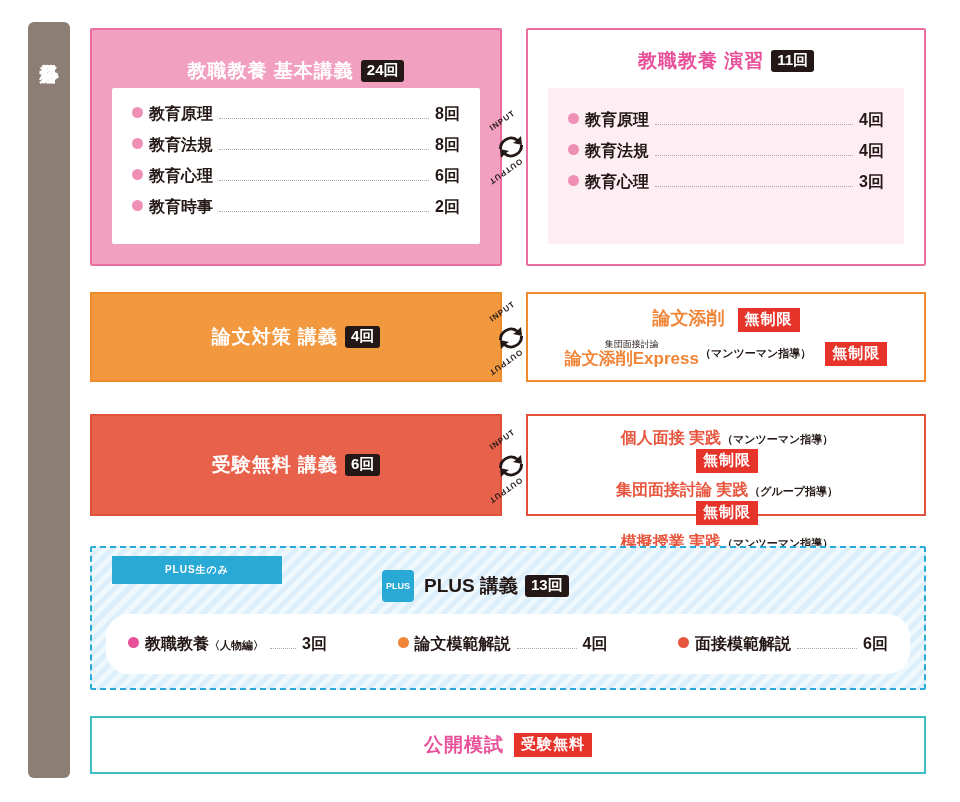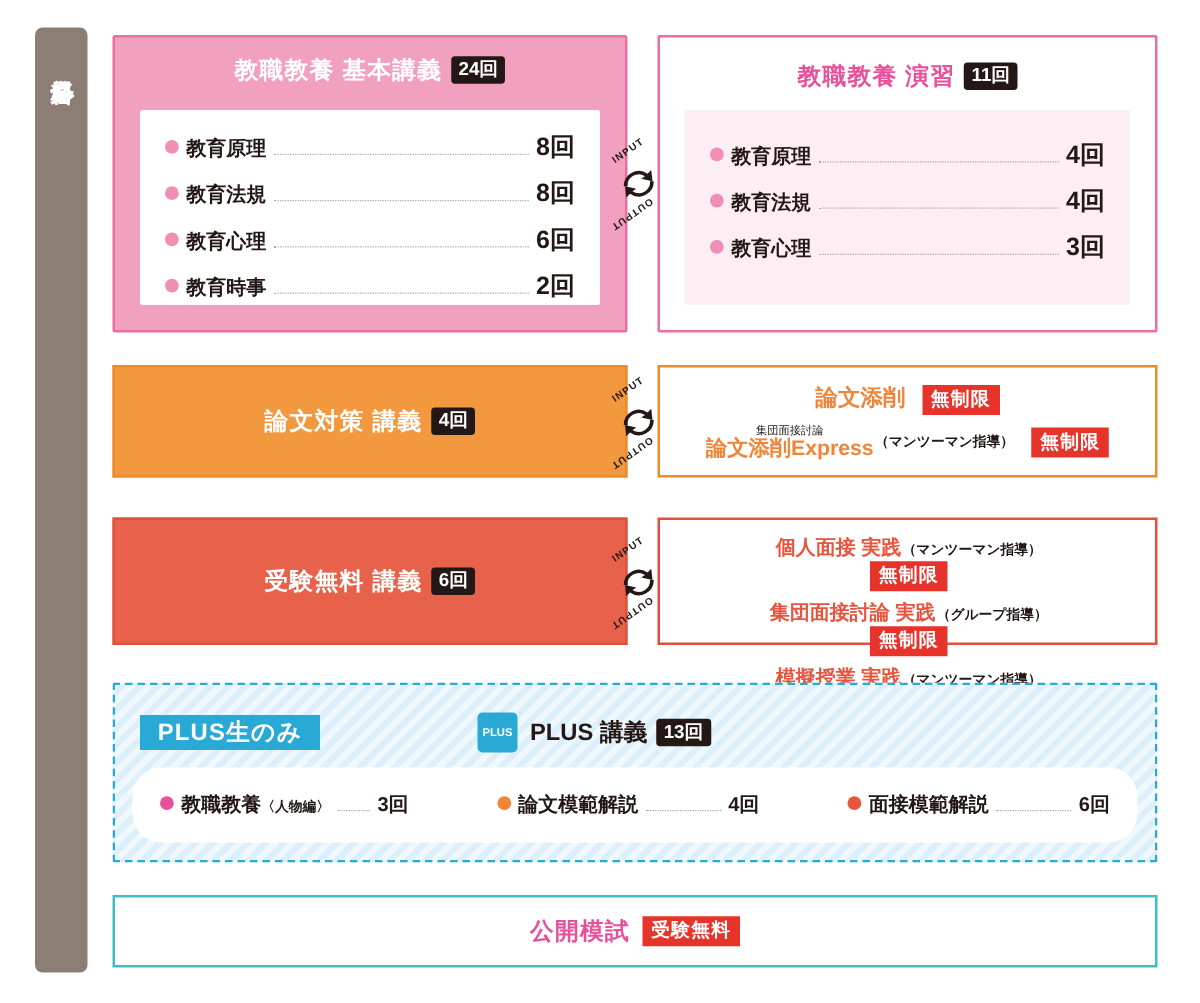--- a/index.html
+++ b/index.html
@@ -78,21 +78,21 @@
     width: 412px;
     height: 238px;
     background: #f2a0bf;
     border: 2px solid #ea6ea0;
     border-radius: 2px;
   }
   #blk-basic .head {
     text-align: center;
     color: #ffffff;
     font-size: 19px;
-    padding-top: 13px;
+    padding-top: 28px;
   }
   #blk-basic .inner {
     position: absolute;
     left: 20px;
     top: 58px;
     right: 20px;
     bottom: 20px;
     background: #ffffff;
     border-radius: 2px;
     padding: 16px 20px 0 20px;
@@ -118,21 +118,21 @@
   .dot-pink { background: #e8509a; }
   .dot-pink2 { background: #ef8fb5; }
   .dot-orange { background: #f08437; }
   .dot-red { background: #e8553e; }
   .leader {
     flex: 1 1 auto;
     border-bottom: 1px dotted #aaaaaa;
     margin: 0 6px 4px 6px;
     height: 1px;
   }
-  .row .val { font-size: 20px; white-space: nowrap; }
+  .row .val { font-size: 16px; white-space: nowrap; }
 
   
   #blk-enshu {
     left: 526px;
     top: 28px;
     width: 400px;
     height: 238px;
     background: #ffffff;
     border: 2px solid #ea6ea0;
     border-radius: 2px;
@@ -295,26 +295,26 @@
     background: repeating-linear-gradient(
       -45deg,
       #ddeffa 0px, #ddeffa 5px,
       #eef8fd 5px, #eef8fd 10px
     );
     border-radius: 2px;
   }
   .plus-tag {
     position: absolute;
     left: 20px;
-    top: 24px;
-    width: 144px;
+    top: 8px;
+    width: 170px;
     height: 28px;
     background: #29a9d6;
     color: #ffffff;
-    font-size: 19px;
+    font-size: 10px;
     font-weight: bold;
     display: flex;
     align-items: center;
     justify-content: center;
     letter-spacing: 1px;
   }
   .plus-title {
     position: absolute;
     left: 290px;
     top: 22px;

